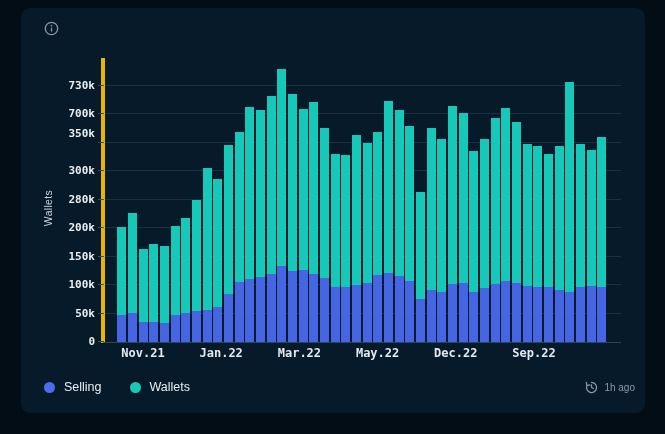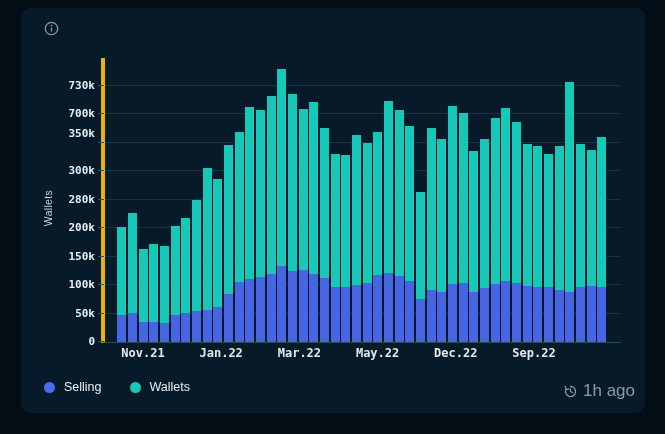--- a/index.html
+++ b/index.html
@@ -53,21 +53,21 @@
     font-size:12px;font-weight:700;
   }
   .legend{
     position:absolute;left:23px;top:372px;display:flex;align-items:center;gap:28px;
   }
   .leg-item{display:flex;align-items:center;gap:9px;cursor:pointer;}
   .leg-dot{width:11px;height:11px;border-radius:50%;}
   .leg-txt{color:#e8eef3;font-size:12.5px;}
   .updated{
     position:absolute;right:10px;top:373px;display:flex;align-items:center;gap:6px;
-    color:#8c9aa6;font-size:17px;
+    color:#8c9aa6;font-size:10px;
   }
   .hist-ic{width:13px;height:13px;display:block;}
 </style>
 </head>
 <body>
 
 <div class="card">
 
   <div class="hdr">
     <svg class="info-ic" viewBox="0 0 16 16">

